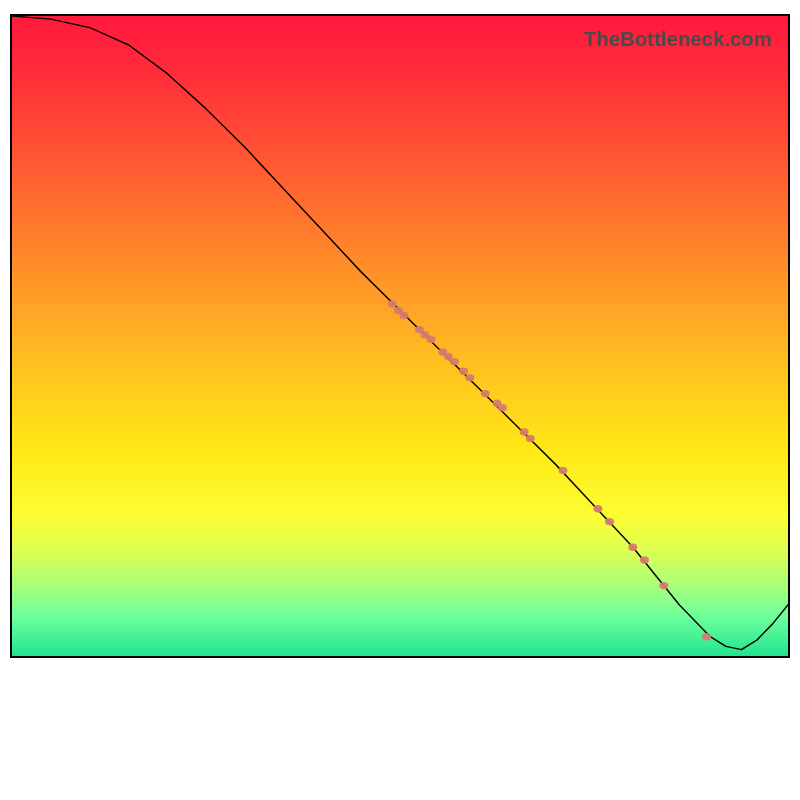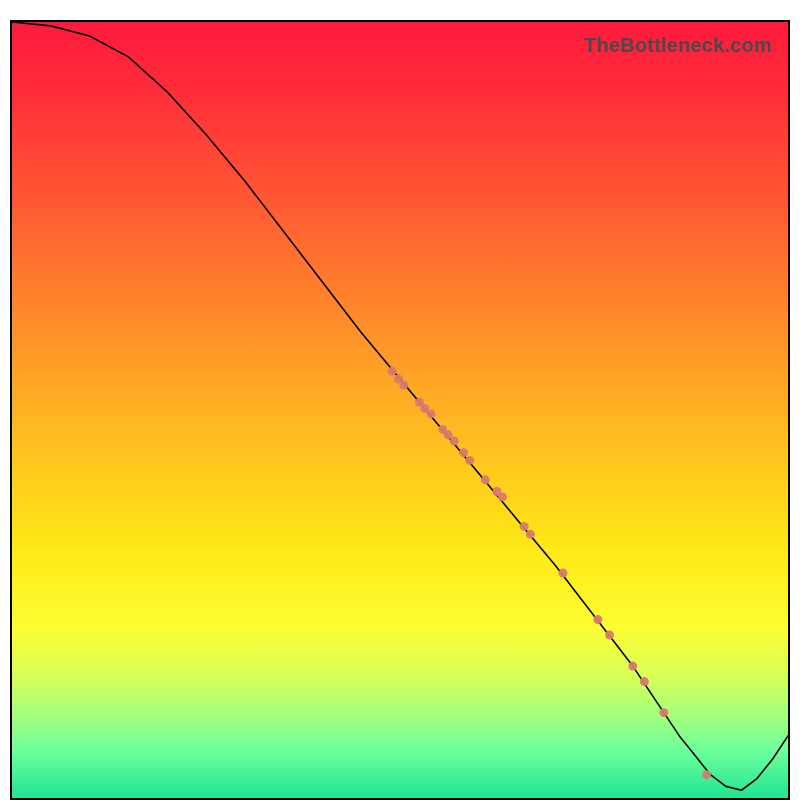--- a/index.html
+++ b/index.html
@@ -5,23 +5,23 @@
   * { margin: 0; padding: 0; box-sizing: border-box; }
   html, body { width: 800px; height: 800px; overflow: hidden; }
   .chart-container {
     position: relative;
     width: 800px;
     height: 800px;
   }
   .plot-area {
     position: absolute;
     left: 10px;
-    top: 20px;
+    top: 14px;
     width: 780px;
-    height: 780px;
+    height: 644px;
     border: 2px solid #000;
     background: linear-gradient(to bottom,
       #ff1a3d 0%,
       #ff2a3a 8%,
       #ff5533 22%,
       #ff8a2a 38%,
       #ffc21f 55%,
       #ffe916 68%,
       #fdfd33 78%,
       #d9ff55 84%,

